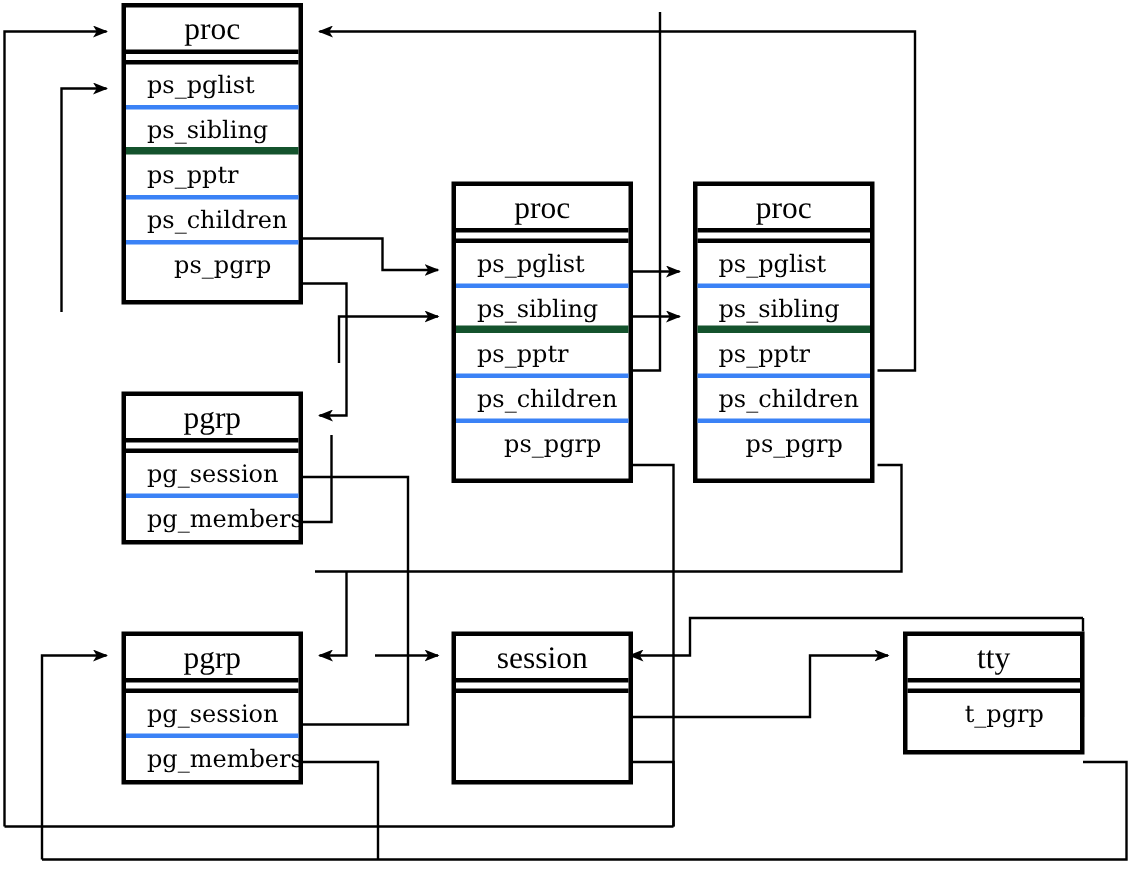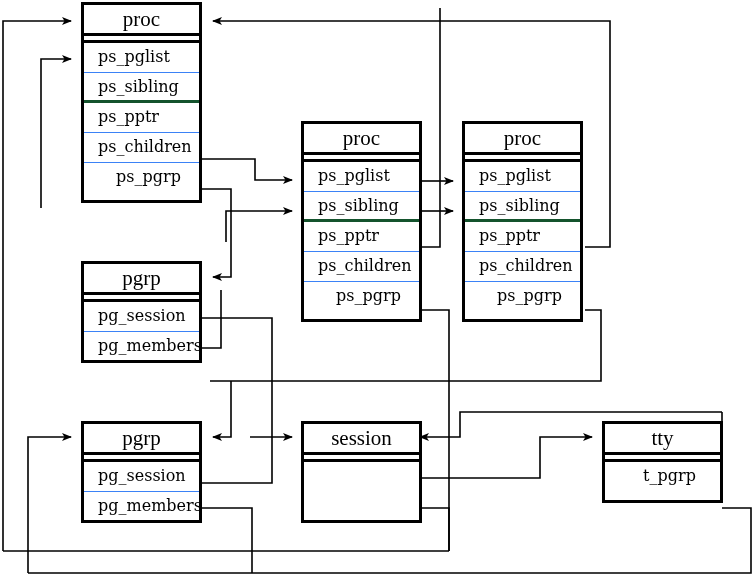--- a/index.html
+++ b/index.html
@@ -42,26 +42,26 @@
     box-sizing: border-box;
     height: 7px;
     border-bottom: 3px solid #000;
   }
   .struct .field {
     box-sizing: border-box;
     height: 30px;
     line-height: 28px;
     padding-left: 14px;
     font-size: 16px;
-    border-bottom: 1px solid #3b82f6;
+    border-bottom: 3px solid #3b82f6;
     color: #000;
     white-space: nowrap;
   }
   .struct .field.last { border-bottom: none; text-align: center; }
-  .struct .field.sep-strong { border-bottom: 3px solid #14532d; }
+  .struct .field.sep-strong { border-bottom: 5px solid #14532d; }
 </style>
 </head>
 <body>
 
 <div id="canvas">
 
   <svg class="wires" viewBox="0 0 753 584" width="753" height="584">
     <defs>
       <marker id="ah" markerWidth="10" markerHeight="8" refX="9" refY="4" orient="auto" markerUnits="userSpaceOnUse">
         <path d="M0,0 L10,4 L0,8 L2.5,4 z" fill="#000"></path>

